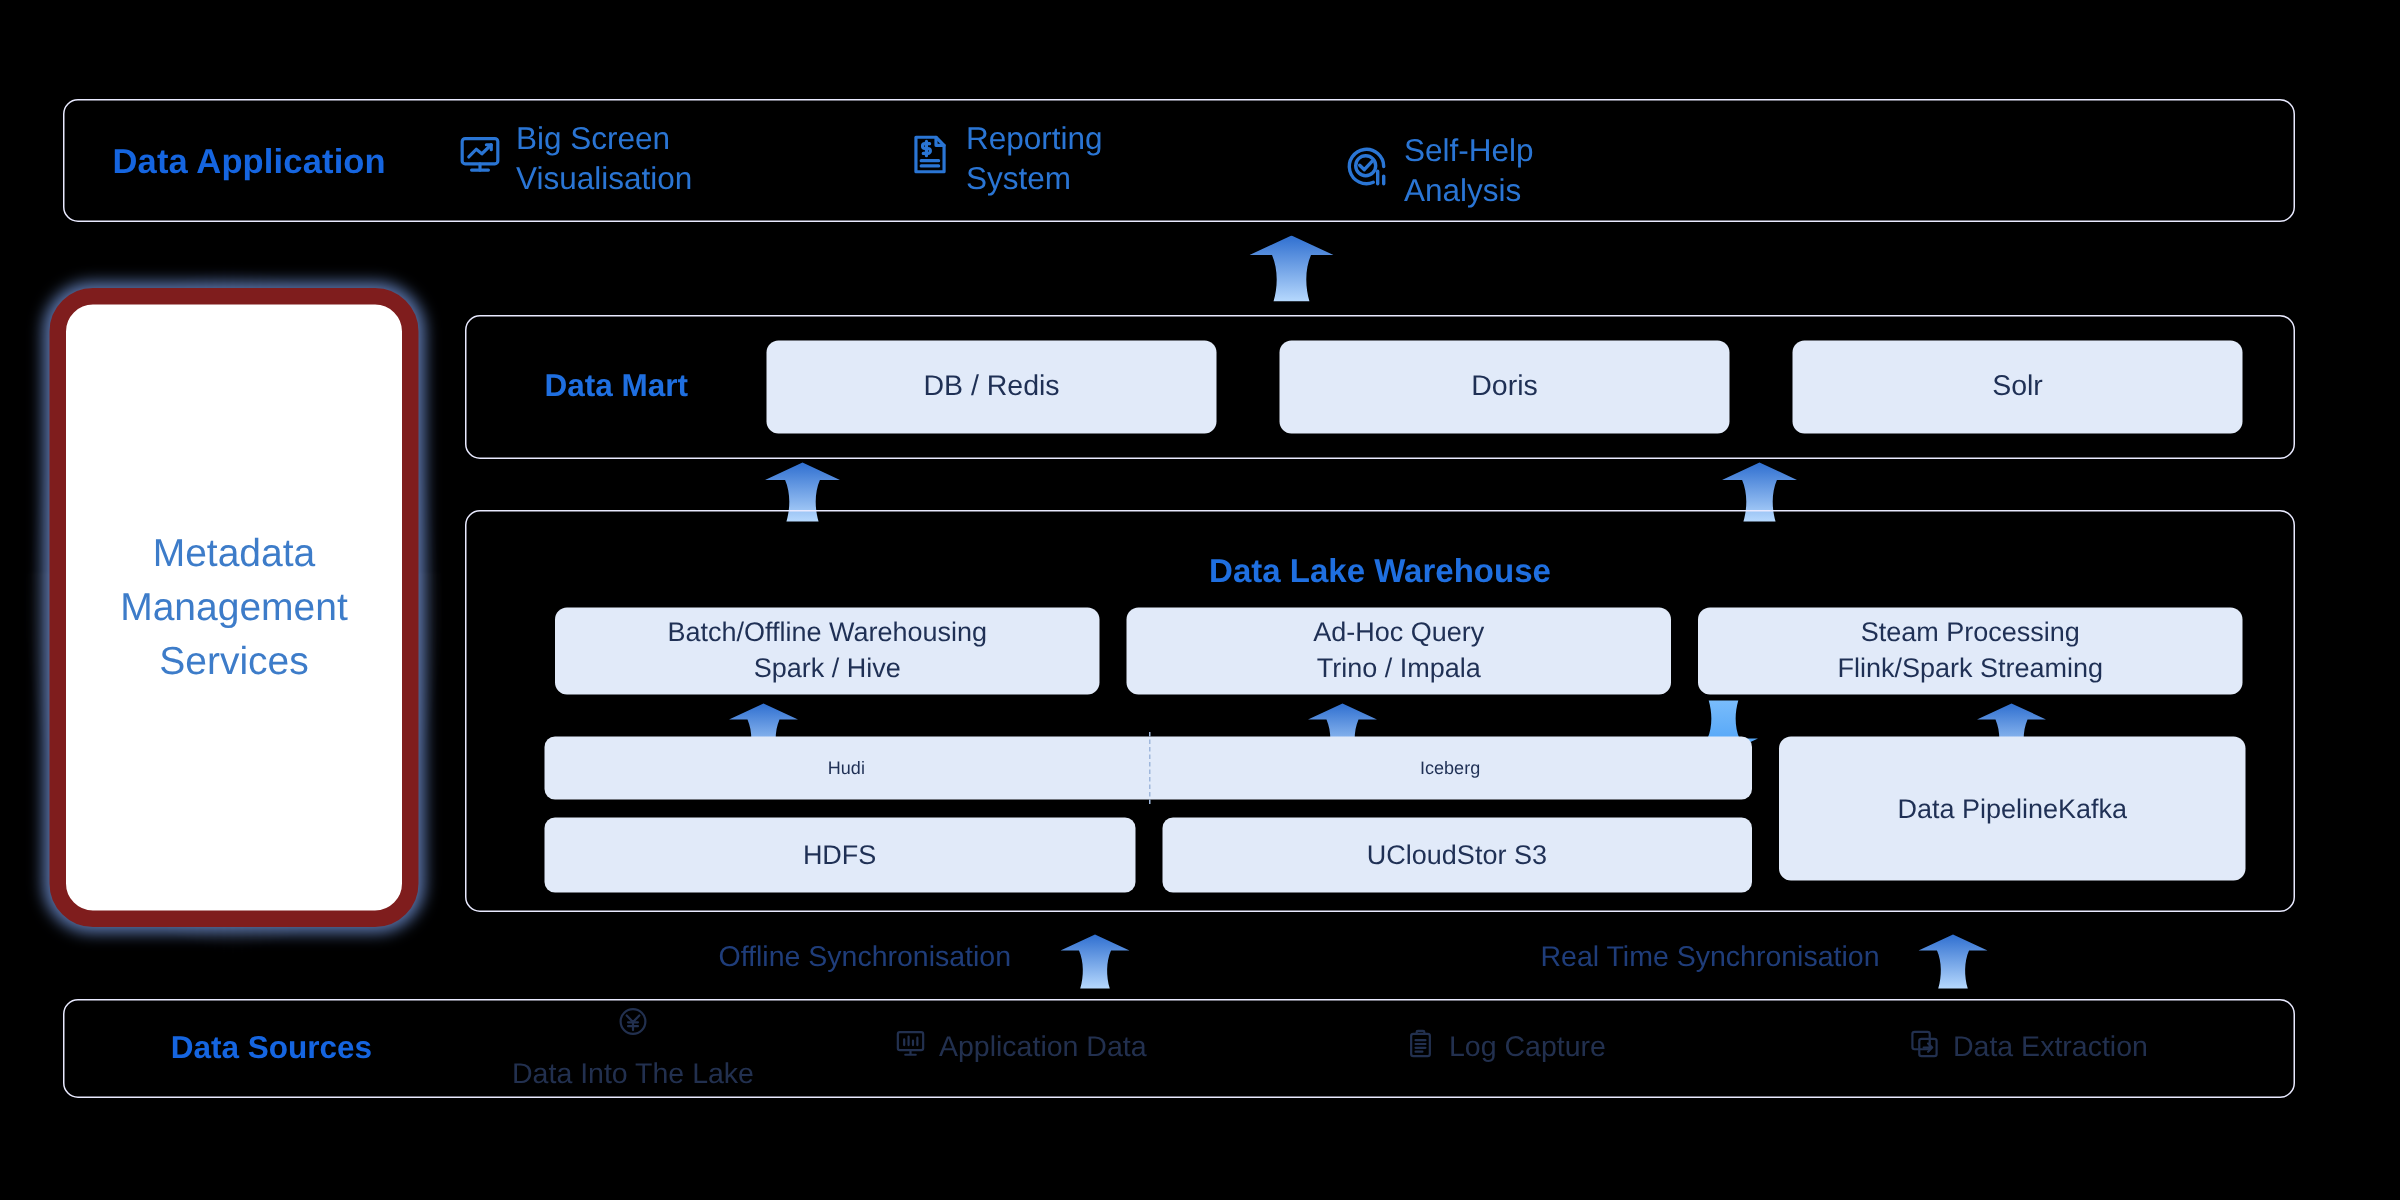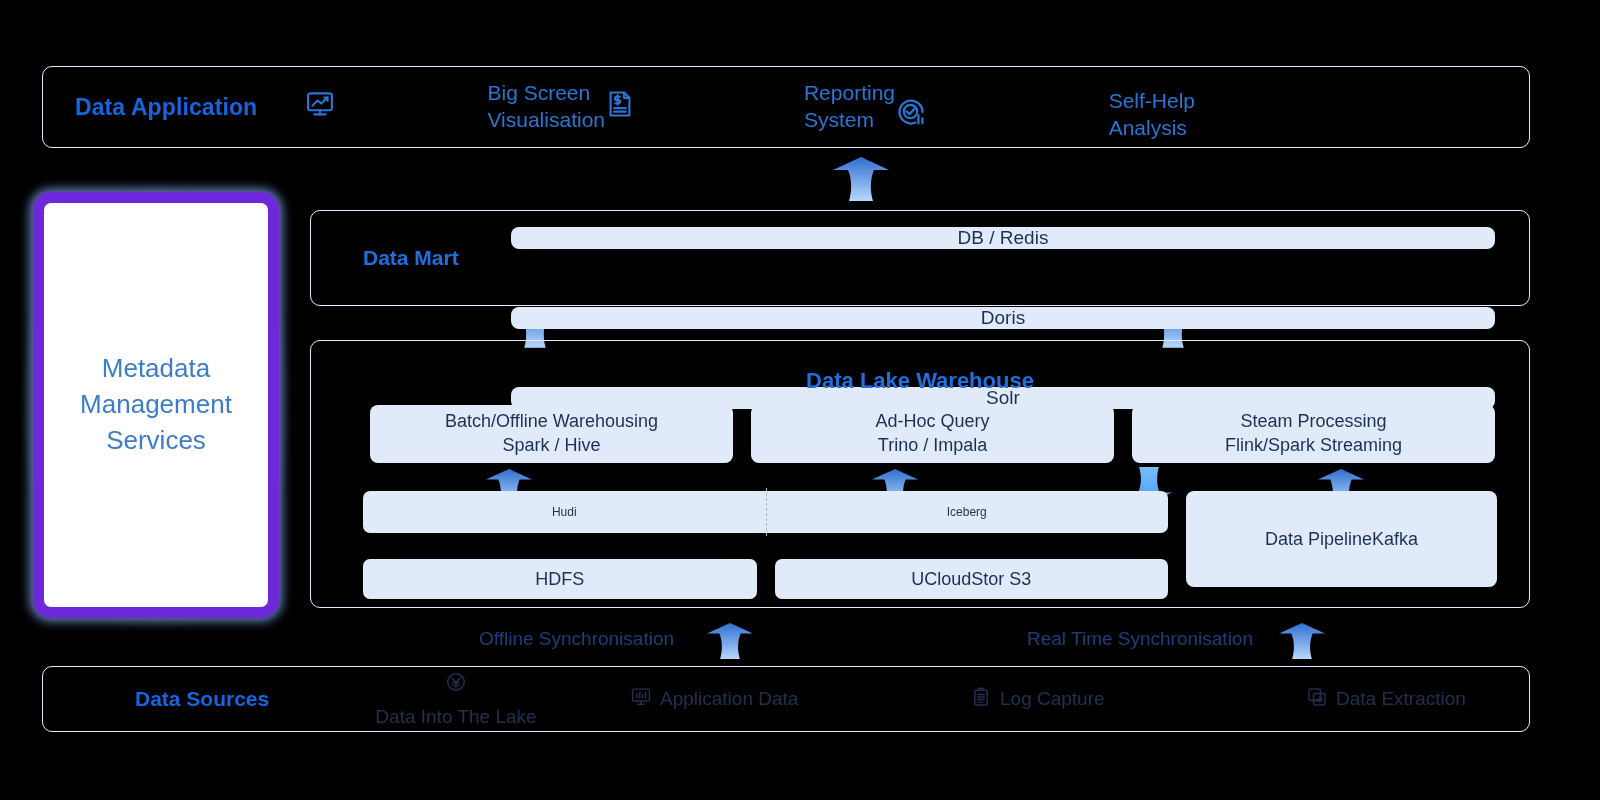--- a/index.html
+++ b/index.html
@@ -47,21 +47,20 @@
   }
   .app-item {
     display: flex;
     align-items: center;
     gap: 9px;
     color: #2a75d4;
     font-size: 21px;
     line-height: 1.28;
     font-weight: 400;
     white-space: nowrap;
-    justify-content: space-between;
   }
   .app-item .ico { flex: 0 0 auto; display:block; }
   .app-item .lbl { display: block; }
   .app-item .lbl span { display: block; }
 
   
   #metadata-wrap {
     position: absolute;
     left: 14px;
     top: 172px;
@@ -90,22 +89,22 @@
     -webkit-mask-image: radial-gradient(closest-side, rgba(0,0,0,0) 52%, #000 72%, rgba(0,0,0,0) 100%);
   }
   #metadata-panel {
     position: absolute;
     left: 19px;
     top: 20px;
     width: 246px;
     height: 426px;
     box-sizing: border-box;
     background: #ffffff;
-    border: 11px solid #6d28d9;
-    border-radius: 18px;
+    border: 11px solid #7f1d1d;
+    border-radius: 29px;
     display: flex;
     align-items: center;
     justify-content: center;
     box-shadow: 0 0 10px 4px rgba(120,155,225,.75);
   }
   #metadata-label {
     color: #3d7cc9;
     font-size: 26px;
     line-height: 1.38;
     text-align: center;
@@ -130,22 +129,21 @@
     font-weight: 700;
     white-space: nowrap;
   }
   .mart-row {
     position: absolute;
     left: 200px;
     right: 34px;
     top: 16px;
     bottom: 16px;
     display: flex;
-    gap: 58px;
-    flex-direction: column;
+    gap: 42px;
   }
   .mart-box {
     flex: 1 1 0;
     background: #e1eaf9;
     border-radius: 8px;
     display: flex;
     align-items: center;
     justify-content: center;
     color: #1f3055;
     font-size: 19px;
@@ -217,23 +215,23 @@
     position: relative;
   }
   .store-top .half + .half::before {
     content: "";
     position: absolute;
     left: 0; top: -3px; bottom: -3px;
     border-left: 1.4px dashed #9fb7dc;
   }
   .store-bottom {
     position: absolute;
-    left: 0; top: 68px;
+    left: 0; top: 54px;
     width: 100%;
-    height: 40px;
+    height: 50px;
     display: flex;
     gap: 18px;
   }
   .store-bottom .cell {
     flex: 1 1 0;
     background: #e1eaf9;
     border-radius: 7px;
     display: flex;
     align-items: center;
     justify-content: center;
@@ -455,21 +453,21 @@
         <span>Services</span>
       </div>
     </div>
   </div>
 
   <div class="sync-label" style="left:479px; top:628px;">Offline Synchronisation</div>
   <div class="sync-label" style="left:1027px; top:628px;">Real Time Synchronisation</div>
 
   <div class="section" id="src-bar">
 
-    <div class="src-title" style="margin-left:92px; width:147px;">Data Sources</div>
+    <div class="src-title" style="margin-left:58px; width:147px;text-align:right;">Data Sources</div>
 
     <div class="src-item" style="width:348px;flex-direction:column;">
       <span class="ico">
         <svg width="22" height="22" viewBox="0 0 24 24" fill="none" stroke="#22304f" stroke-width="1.6" stroke-linecap="round" stroke-linejoin="round" aria-hidden="true">
           <circle cx="12" cy="12" r="9"></circle>
           <path d="M7.4 7.6 L12 12.4 L16.6 7.6"></path>
           <path d="M8.4 12.6 H15.6 M8.4 15.4 H15.6 M12 12.4 V18.2"></path>
         </svg>
       </span>
       <span>Data Into The Lake</span>

